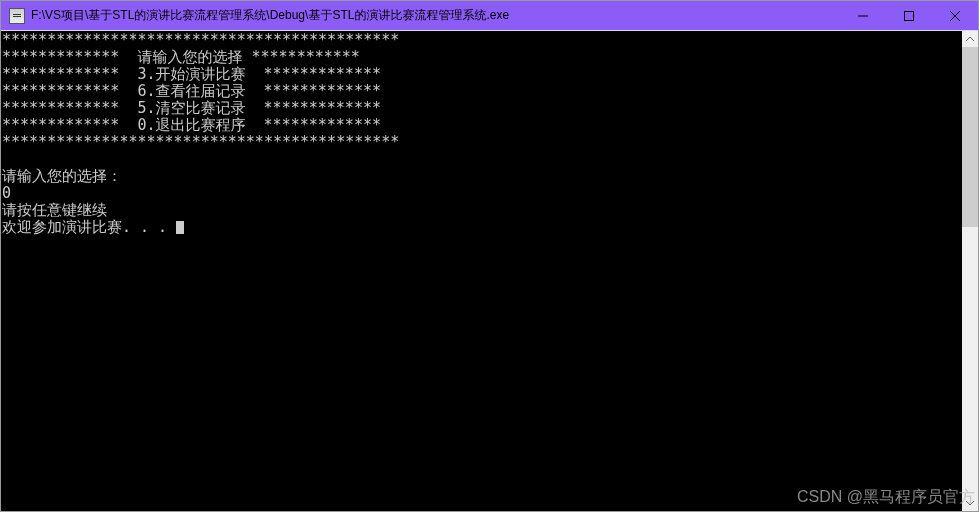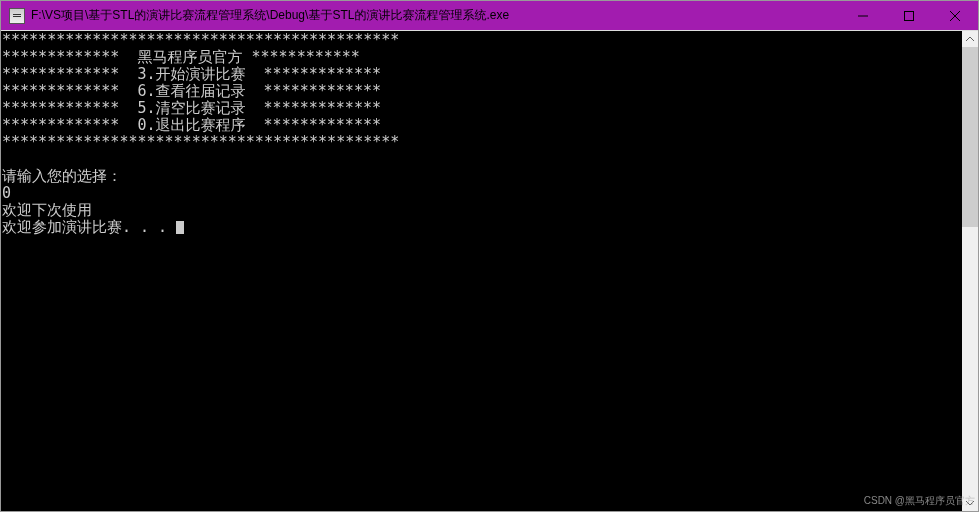--- a/index.html
+++ b/index.html
@@ -14,21 +14,21 @@
     .window {
       width: 979px;
       height: 512px;
       border: 1px solid #999;
       background: #fff;
       display: flex;
       flex-direction: column;
     }
     .titlebar {
       height: 30px;
-      background: #a21caf;
+      background: #8b5cf6;
       display: flex;
       align-items: center;
       border-bottom: 1px solid #ddd;
       flex-shrink: 0;
     }
     .window-icon {
       width: 16px; height: 16px;
       margin: 0 6px 0 8px;
       border: 1px solid #555;
       background: linear-gradient(#ccc,#eee);
@@ -88,21 +88,21 @@
       height: 180px; background:#cdcdcd;
     }
     .cursor {
       display:inline-block; width:8px; height:13px;
       background:#ccc; vertical-align:baseline;
       position: relative; top: 2px;
     }
     .watermark {
       position: absolute;
       right: 4px; bottom: 4px;
-      font-size: 10px;
+      font-size: 16px;
       color: rgba(180,180,180,0.75);
       font-family: sans-serif;
       pointer-events: none;
     }
   </style>
 </head>
 <body>
 
 <div class="window">
   <div class="titlebar">
@@ -122,30 +122,30 @@
       <div class="win-btn close">
         <svg viewBox="0 0 10 10">
             <line x1="0" y1="0" x2="10" y2="10" stroke="currentColor" stroke-width="1"></line>
             <line x1="10" y1="0" x2="0" y2="10" stroke="currentColor" stroke-width="1"></line>
           </svg>
       </div>
     </div>
   </div>
   <div class="content">
     <div class="console"><span>********************************************</span>
-<span>*************  黑马程序员官方 ************</span>
+<span>*************  请输入您的选择 ************</span>
 <span>*************  3.开始演讲比赛  *************</span>
 <span>*************  6.查看往届记录  *************</span>
 <span>*************  5.清空比赛记录  *************</span>
 <span>*************  0.退出比赛程序  *************</span>
 <span>********************************************</span>
 <span></span>
 <span>请输入您的选择：</span>
 <span>0</span>
-<span>欢迎下次使用</span>
+<span>请按任意键继续</span>
 <span>欢迎参加演讲比赛. . . </span><span class="cursor"></span></div>
     <div class="scrollbar">
       <div class="sb-btn">
         <svg width="8" height="8" viewBox="0 0 8 8">
             <path d="M0 6 L4 2 L8 6" fill="none" stroke="#606060" stroke-width="1"></path>
           </svg>
       </div>
       <div class="sb-track">
         <div class="sb-thumb"></div>
       </div>

